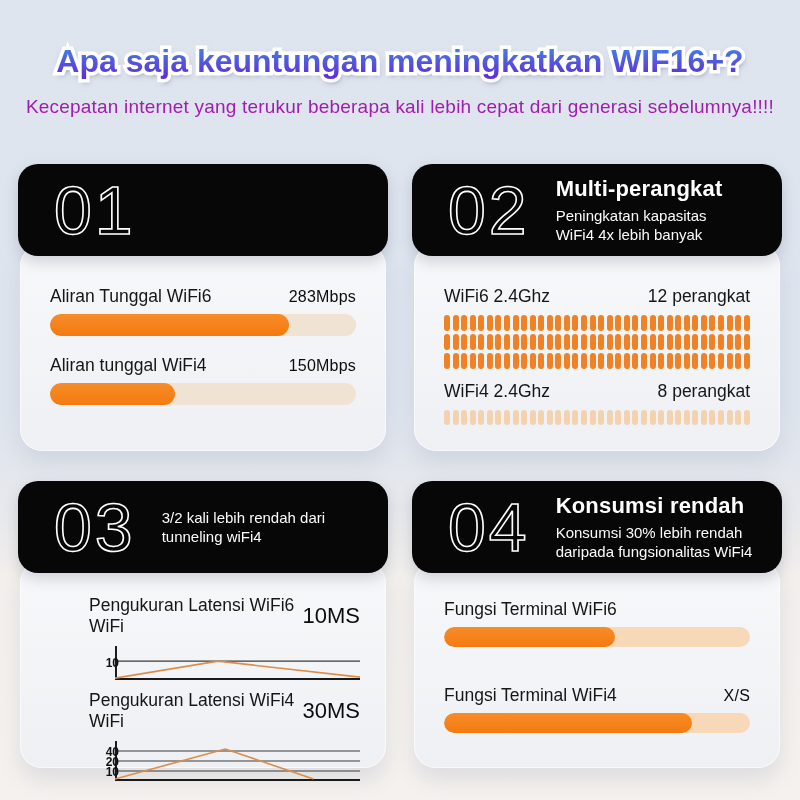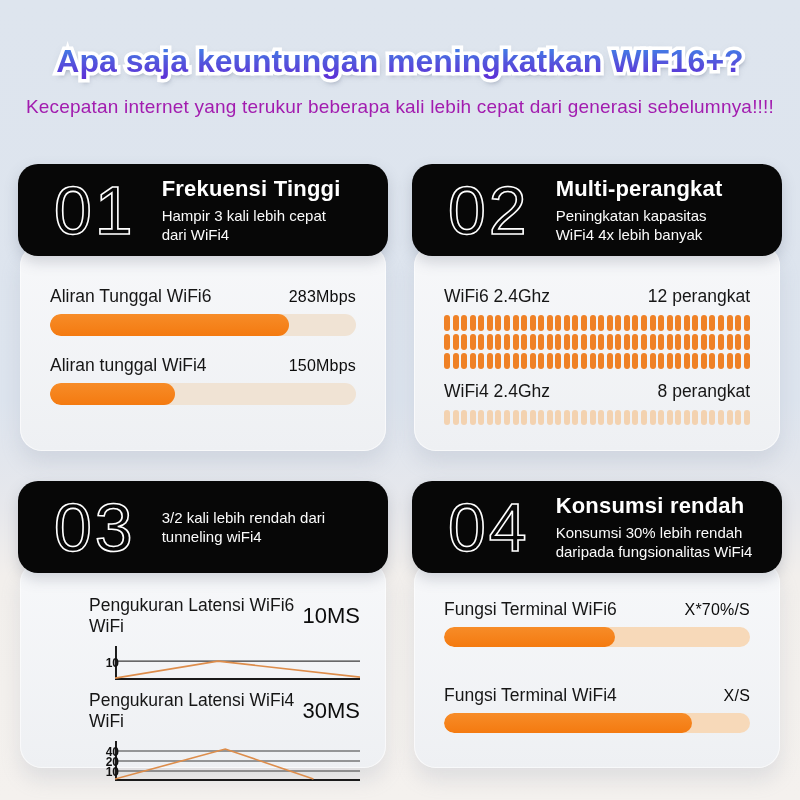--- a/index.html
+++ b/index.html
@@ -72,25 +72,20 @@
       <span class="title-fill">Apa saja keuntungan meningkatkan WIF16+?</span>
     </div>
     <p class="subtitle">Kecepatan internet yang terukur beberapa kali lebih cepat dari generasi sebelumnya!!!!</p>
   </header>
 
   <main class="grid">
 
     <section class="card">
       <div class="card-head">
         <span class="card-num">01</span>
-        <div class="head-text">
-          <h2>Frekuensi Tinggi</h2>
-          <p>Hampir 3 kali lebih cepat
-dari WiFi4</p>
-        </div>
       </div>
       <div class="card-body">
         <div class="body-pad" data-bars="0">
             <div class="bar-row">
               <div class="bar-labels">
                 <span class="stat-label">Aliran Tunggal WiFi6</span>
                 <span class="stat-value">283Mbps</span>
               </div>
               <div class="bar-track">
                 <div class="bar-fill" style="width: 78%;"></div>
@@ -343,21 +338,20 @@
           <h2>Konsumsi rendah</h2>
           <p>Konsumsi 30% lebih rendah
 daripada fungsionalitas WiFi4</p>
         </div>
       </div>
       <div class="card-body">
         <div class="body-pad mid" data-bars="3">
             <div class="bar-row">
               <div class="bar-labels">
                 <span class="stat-label">Fungsi Terminal WiFi6</span>
-                <span class="stat-value">X*70%/S</span>
               </div>
               <div class="bar-track peach">
                 <div class="bar-fill" style="width: 56%;"></div>
               </div>
             </div>
             <div class="bar-row">
               <div class="bar-labels">
                 <span class="stat-label">Fungsi Terminal WiFi4</span>
                 <span class="stat-value">X/S</span>
               </div>

